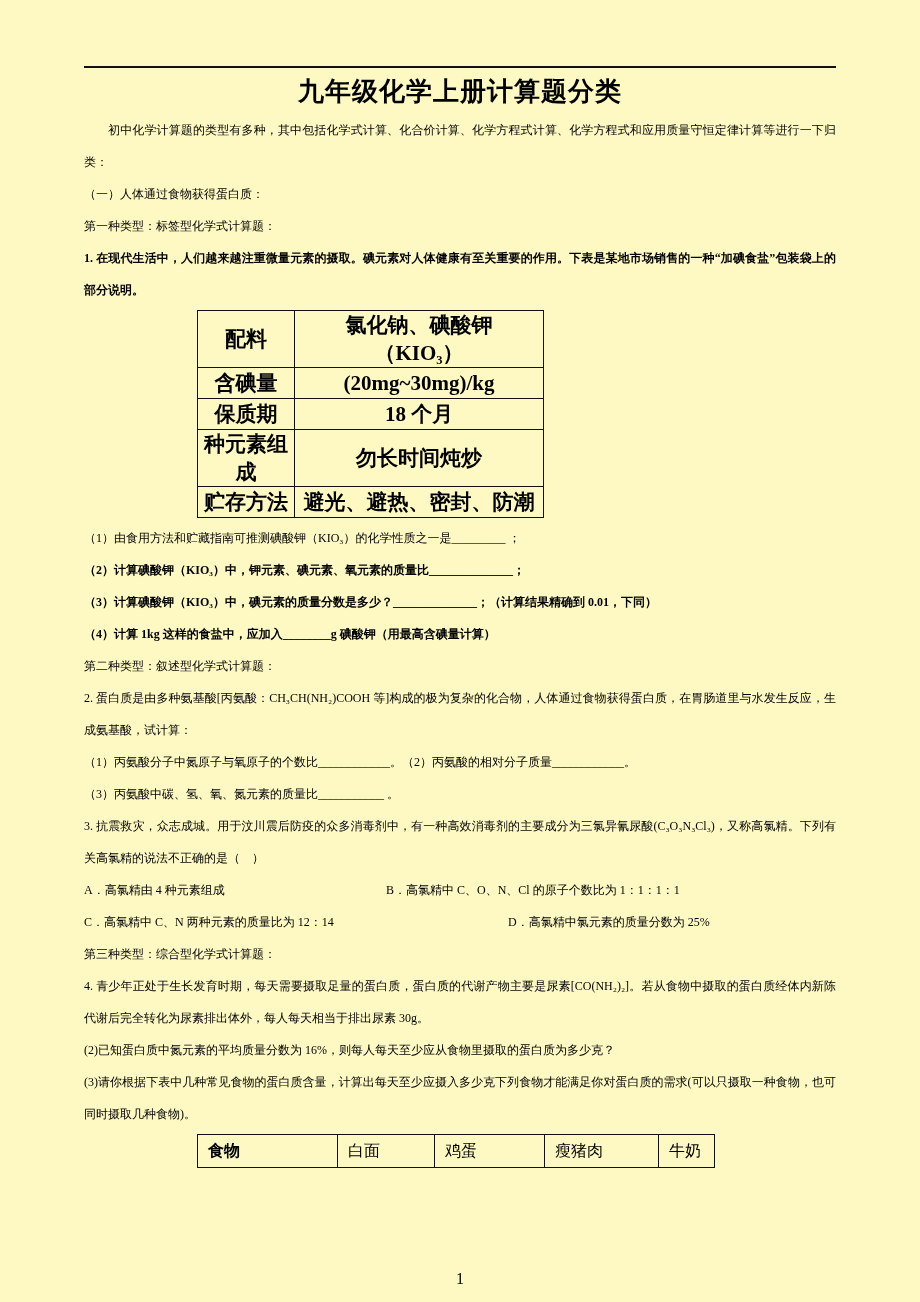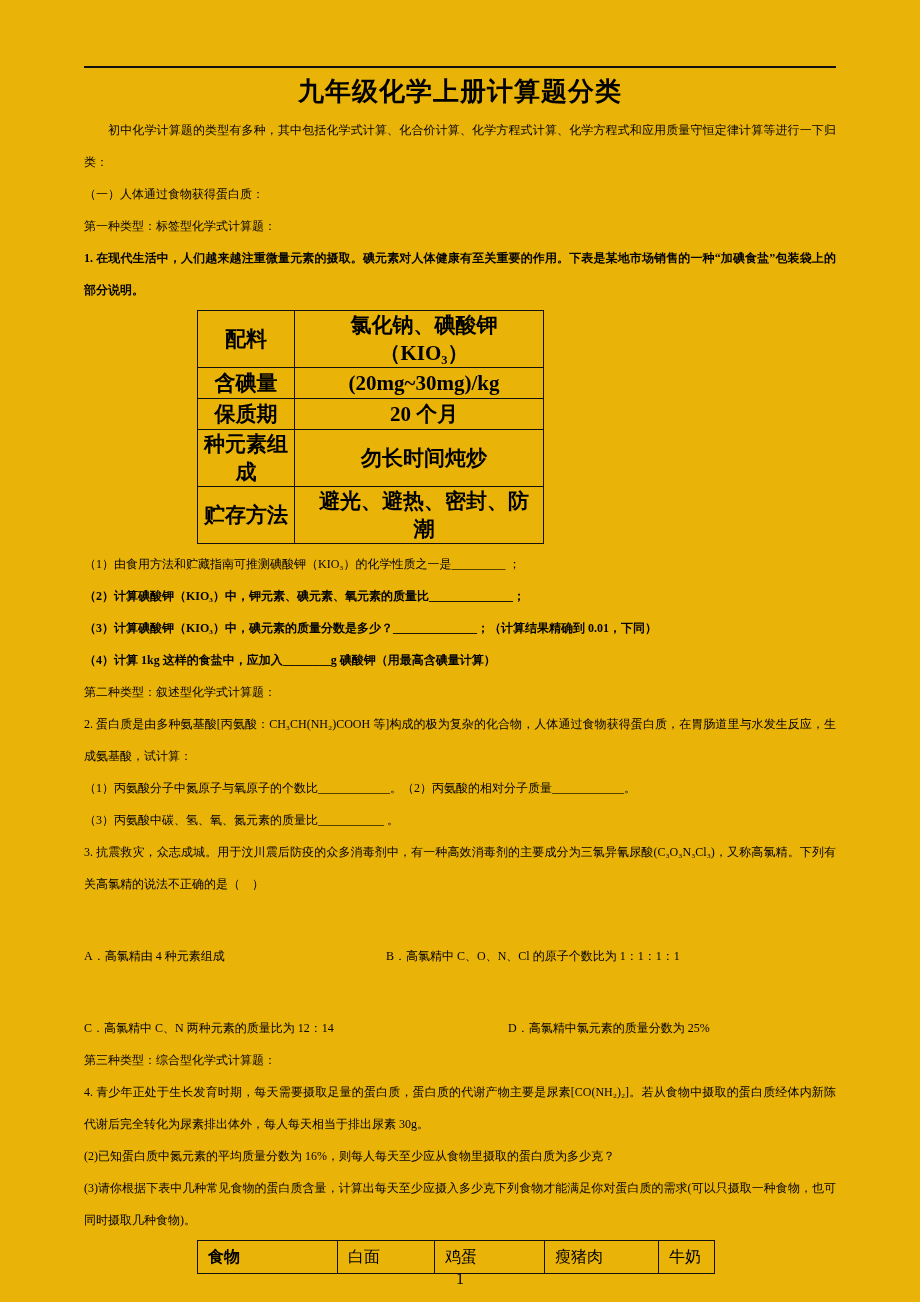--- a/index.html
+++ b/index.html
@@ -7,21 +7,21 @@
   body {
     width: 920px; height: 1302px;
     font-family: "Liberation Serif", "DejaVu Serif", serif;
     color: #000;
   }
   .page {
     position: relative;
     width: 920px; height: 1302px;
     padding: 0 84px;
     overflow: hidden;
-    background: #eab308;
+    background: #fef9c3;
   }
   .header-rule {
     margin-top: 66px;
     border-bottom: 2px solid #111;
     height: 0;
   }
   h1.title {
     font-size: 26px;
     font-weight: bold;
     text-align: center;
@@ -46,41 +46,41 @@
   }
   table.salt-table td {
     border: 1.5px solid #111;
     height: 31px;
     text-align: center;
     vertical-align: middle;
     font-size: 21px;
     padding: 0 6px;
   }
   table.salt-table td.lbl { width: 97px; }
-  table.salt-table td.val { width: 249px; padding-left: 16px; }
+  table.salt-table td.val { width: 249px; }
 
   table.food-table {
     margin: 4px 0 4px 113px;
   }
   table.food-table td {
     border: 1.5px solid #111;
     height: 33px;
     vertical-align: middle;
     font-size: 16px;
     text-align: left;
     padding: 0 10px;
   }
   table.food-table td.c0 { width: 140px; font-weight: bold; }
   table.food-table td.c1 { width: 97px; }
   table.food-table td.c2 { width: 110px; }
   table.food-table td.c3 { width: 114px; }
   table.food-table td.c4 { width: 56px; }
 
   .opt-row { display: flex; }
-  .opt-row .opt { display: inline-block; margin-top: 40px; }
+  .opt-row .opt { display: inline-block; }
   .opt-row .first-ab { width: 302px; flex: none; }
   .opt-row .first-cd { width: 424px; flex: none; }
 
   .page-number {
     position: absolute;
     bottom: 14px;
     left: 0; right: 0;
     text-align: center;
     font-size: 16px;
   }
@@ -106,21 +106,21 @@
       <tr>
         <td class="lbl">配料</td>
         <td class="val">氯化钠、碘酸钾（KIO₃）</td>
       </tr>
       <tr>
         <td class="lbl">含碘量</td>
         <td class="val">(20mg~30mg)/kg</td>
       </tr>
       <tr>
         <td class="lbl">保质期</td>
-        <td class="val">20 个月</td>
+        <td class="val">18 个月</td>
       </tr>
       <tr>
         <td class="lbl">种元素组成</td>
         <td class="val">勿长时间炖炒</td>
       </tr>
       <tr>
         <td class="lbl">贮存方法</td>
         <td class="val">避光、避热、密封、防潮</td>
       </tr>
     </tbody>

